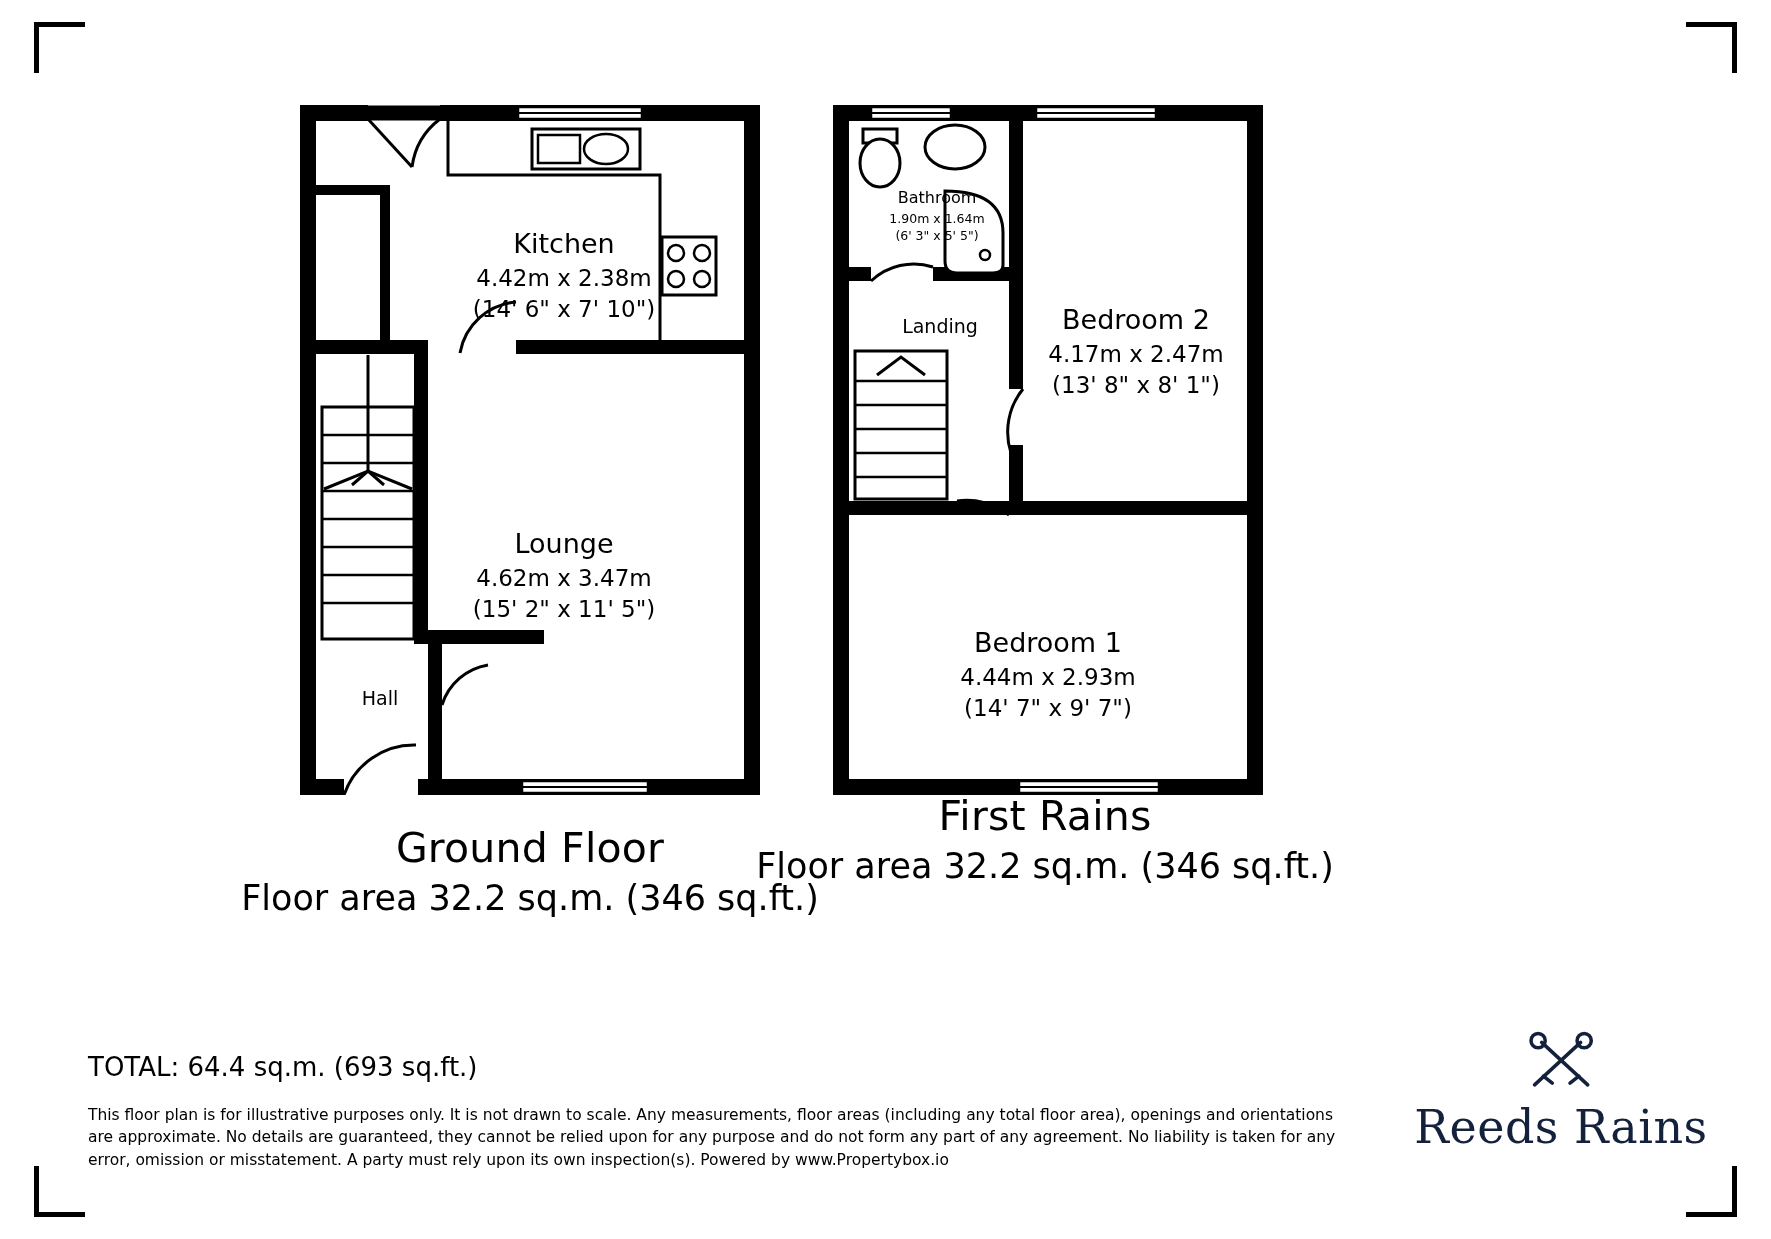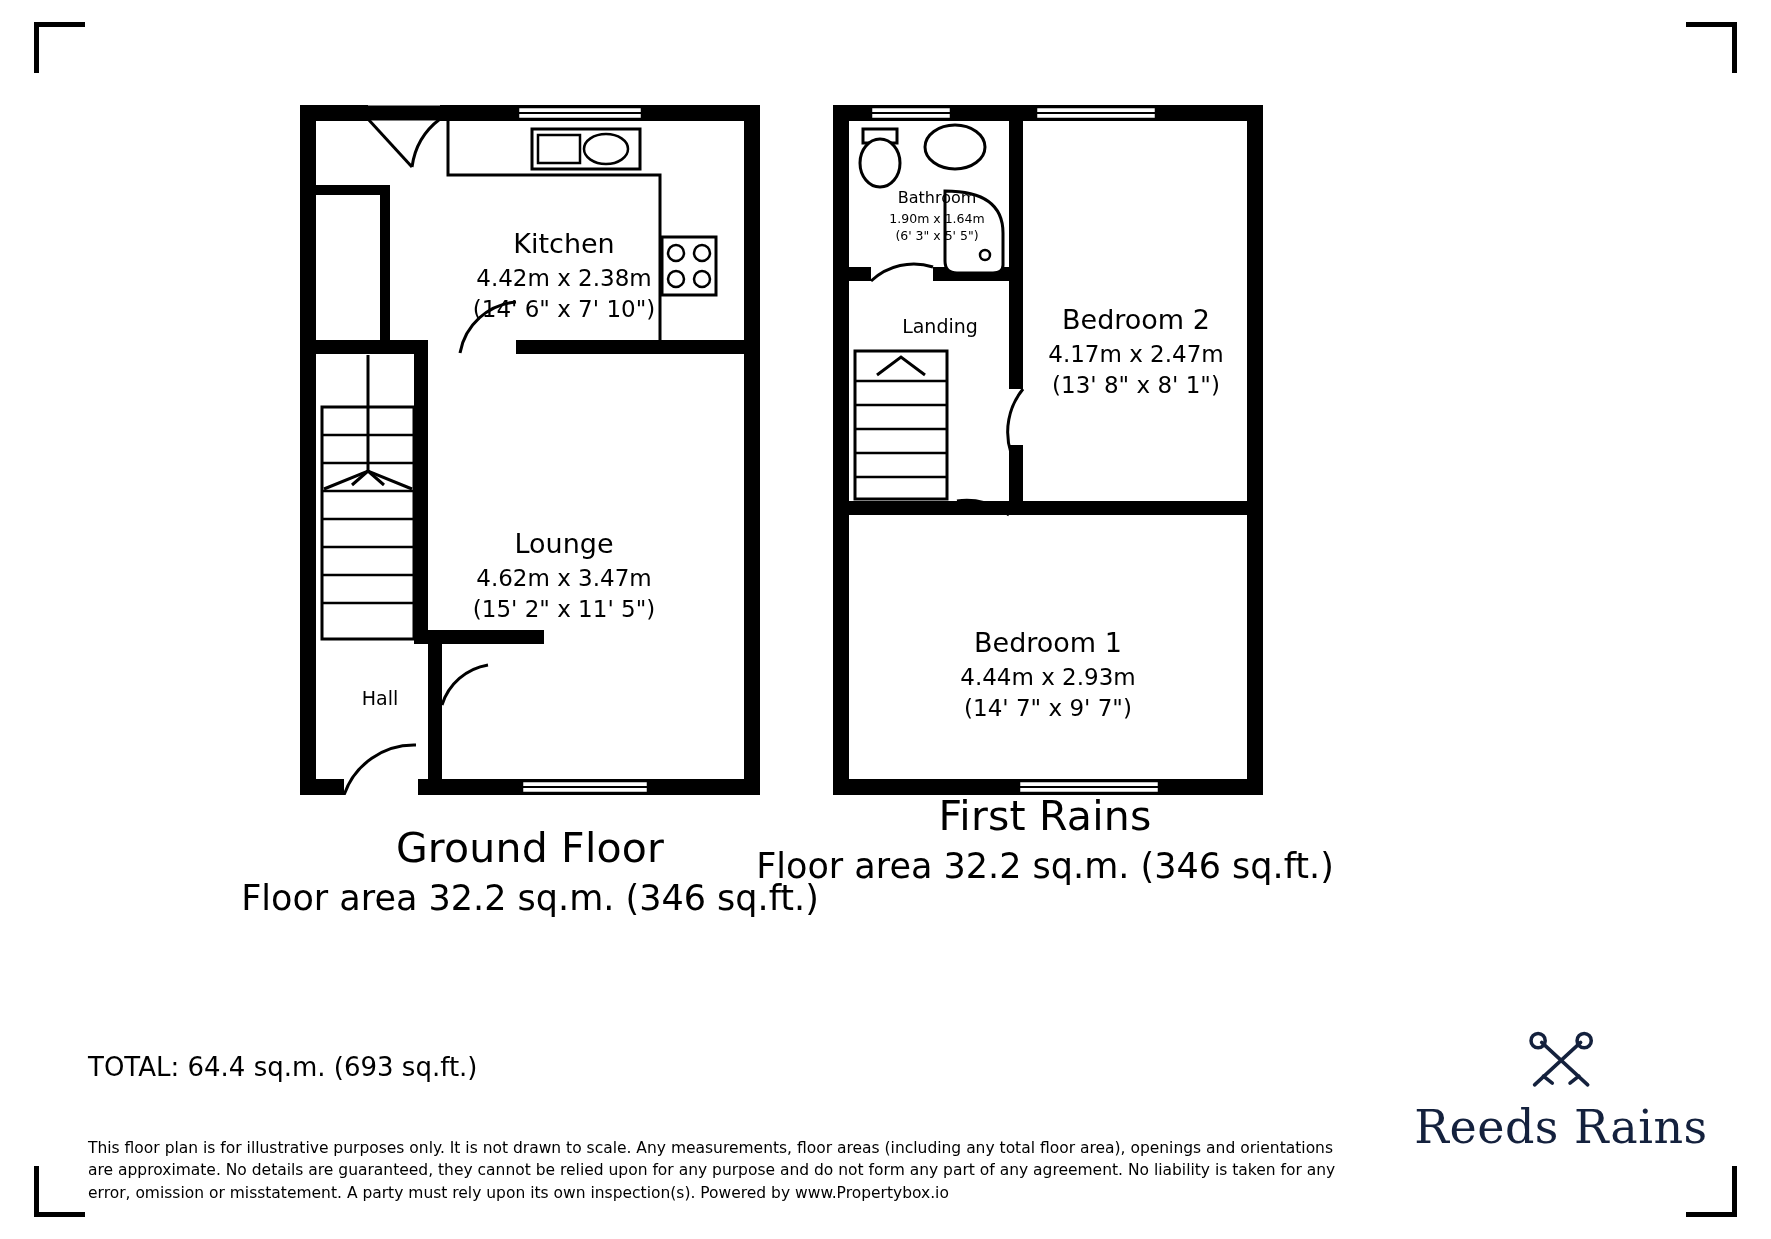--- a/index.html
+++ b/index.html
@@ -64,21 +64,20 @@
     margin-top: 7px;
   }
   .disclaimer {
     position: absolute;
     left: 88px;
     top: 1104px;
     width: 1270px;
     font-size: 15.5px;
     line-height: 1.45;
     font-family: "DejaVu Sans", sans-serif;
-    margin-top: 33px;
   }
 
   
   .brand {
     position: absolute;
     right: 60px;
     top: 1030px;
     width: 300px;
     text-align: center;
     color: #14213d;

